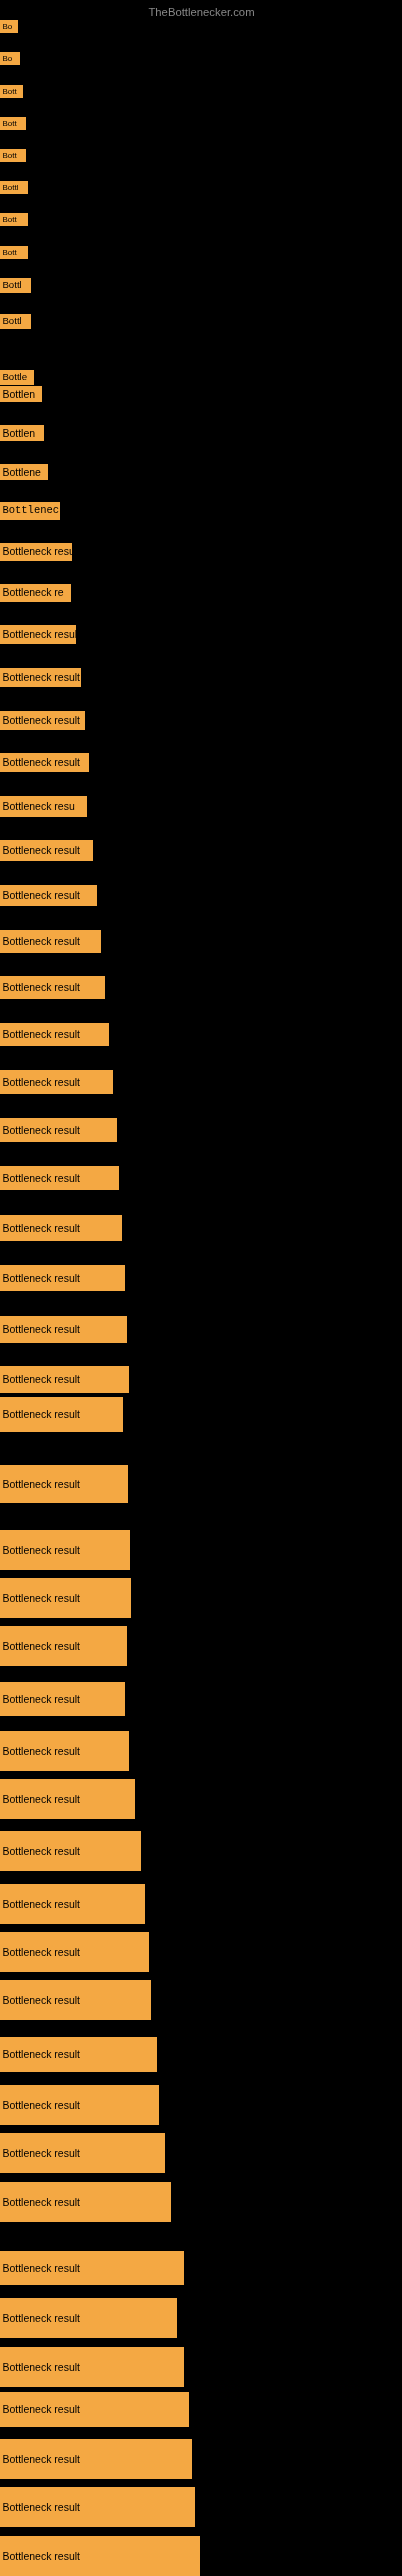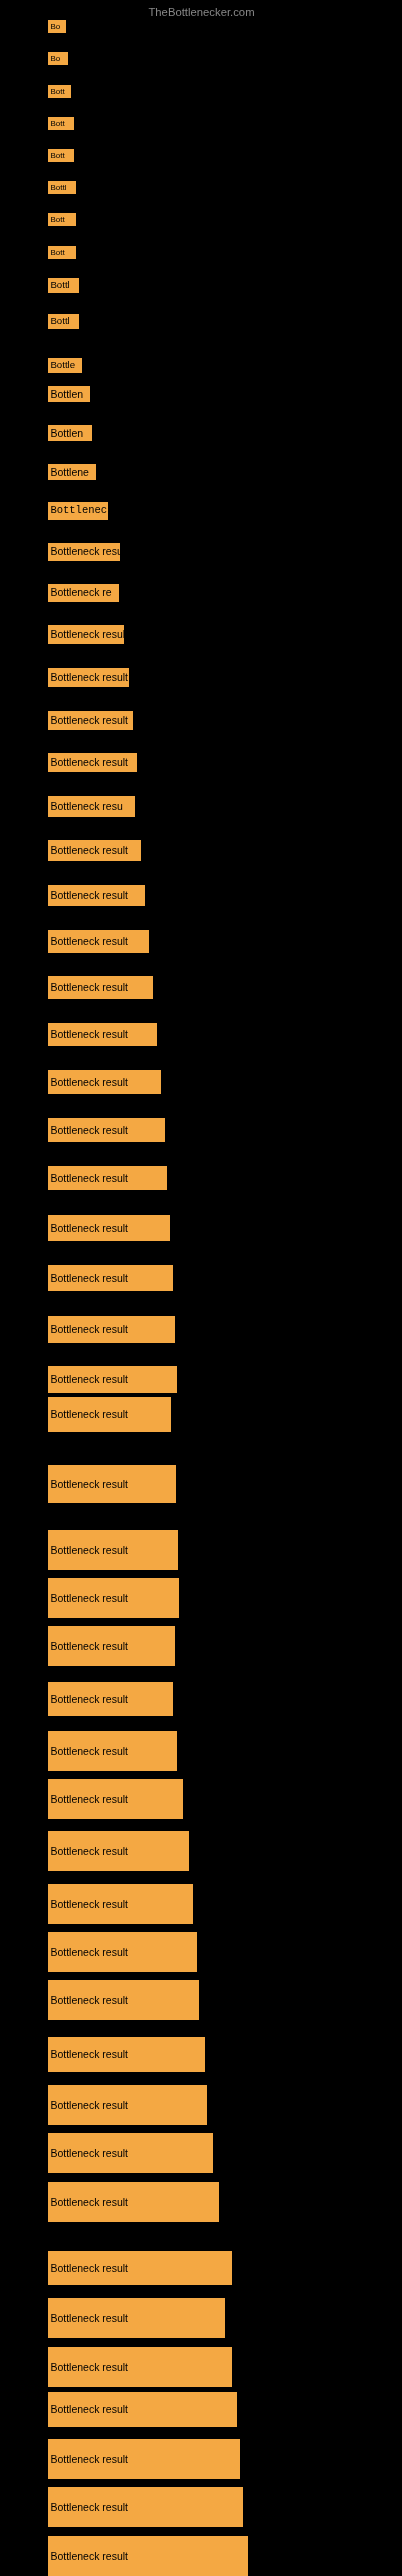--- a/index.html
+++ b/index.html
@@ -27,39 +27,38 @@
     .bottleneck-item {
       position: absolute;
       left: 0;
       background-color: #F4A843;
       color: #000000;
       font-size: 8.9px;
       font-weight: normal;
       padding: 1.6px 3.2px;
       white-space: nowrap;
       overflow: hidden;
-      margin-left: 48px;
     }
   </style>
 </head>
 <body>
 
 <div class="site-title">TheBottlenecker.com</div>
 
 <div class="bottleneck-item" style="top: 20px; width: 17.7px; height: 13px; font-size: 8px; line-height: 13px; padding: 0px 2.4px;">Bo</div>
 <div class="bottleneck-item" style="top: 52px; width: 20px; height: 13px; font-size: 8px; line-height: 13px; padding: 0px 2.4px;">Bo</div>
 <div class="bottleneck-item" style="top: 85px; width: 22.5px; height: 13px; font-size: 8px; line-height: 13px; padding: 0px 2.4px;">Bott</div>
 <div class="bottleneck-item" style="top: 117px; width: 26px; height: 13px; font-size: 8px; line-height: 13px; padding: 0px 2.4px;">Bott</div>
 <div class="bottleneck-item" style="top: 149px; width: 26px; height: 13px; font-size: 8px; line-height: 13px; padding: 0px 2.4px;">Bott</div>
 <div class="bottleneck-item" style="top: 181px; width: 28px; height: 13px; font-size: 8px; line-height: 13px; padding: 0px 2.4px;">Bottl</div>
 <div class="bottleneck-item" style="top: 213px; width: 28px; height: 13px; font-size: 8px; line-height: 13px; padding: 0px 2.4px;">Bott</div>
 <div class="bottleneck-item" style="top: 246px; width: 28px; height: 13px; font-size: 8px; line-height: 13px; padding: 0px 2.4px;">Bott</div>
 <div class="bottleneck-item" style="top: 278px; width: 31px; height: 14.5px; font-size: 9.7px; line-height: 14.5px; padding: 0px 2.4px;">Bottl</div>
 <div class="bottleneck-item" style="top: 314px; width: 31px; height: 14.5px; font-size: 9.7px; line-height: 14.5px; padding: 0px 2.4px;">Bottl</div>
-<div class="bottleneck-item" style="top: 358px; width: 34px; height: 14.5px; font-size: 9.7px; line-height: 14.5px; padding: 0px 2.4px;">Bottle</div>
+<div class="bottleneck-item" style="top: 370px; width: 34px; height: 14.5px; font-size: 9.7px; line-height: 14.5px; padding: 0px 2.4px;">Bottle</div>
 <div class="bottleneck-item" style="top: 386px; width: 42px; height: 16px; font-size: 10.5px; line-height: 16px; padding: 0px 2.4px;">Bottlen</div>
 <div class="bottleneck-item" style="top: 425px; width: 44px; height: 16px; font-size: 10.5px; line-height: 16px; padding: 0px 2.4px;">Bottlen</div>
 <div class="bottleneck-item" style="top: 464px; width: 48px; height: 16px; font-size: 10.5px; line-height: 16px; padding: 0px 2.4px;">Bottlene</div>
 <div class="bottleneck-item" style="top: 502px; width: 60px; height: 17.7px; font-size: 10.5px; line-height: 17.7px; padding: 0px 2.4px; font-family: Liberation Mono, monospace;">Bottleneck r</div>
 <div class="bottleneck-item" style="top: 543px; width: 72px; height: 17.7px; font-size: 10.5px; line-height: 17.7px; padding: 0px 2.4px;">Bottleneck resul</div>
 <div class="bottleneck-item" style="top: 584px; width: 71px; height: 17.7px; font-size: 10.5px; line-height: 17.7px; padding: 0px 2.4px;">Bottleneck re</div>
 <div class="bottleneck-item" style="top: 625px; width: 76px; height: 19.3px; font-size: 10.5px; line-height: 19.3px; padding: 0px 2.4px;">Bottleneck result</div>
 <div class="bottleneck-item" style="top: 668px; width: 81px; height: 19.3px; font-size: 10.5px; line-height: 19.3px; padding: 0px 2.4px;">Bottleneck result</div>
 <div class="bottleneck-item" style="top: 711px; width: 85px; height: 19.3px; font-size: 10.5px; line-height: 19.3px; padding: 0px 2.4px;">Bottleneck result</div>
 <div class="bottleneck-item" style="top: 753px; width: 89px; height: 19.3px; font-size: 10.5px; line-height: 19.3px; padding: 0px 2.4px;">Bottleneck result</div>

